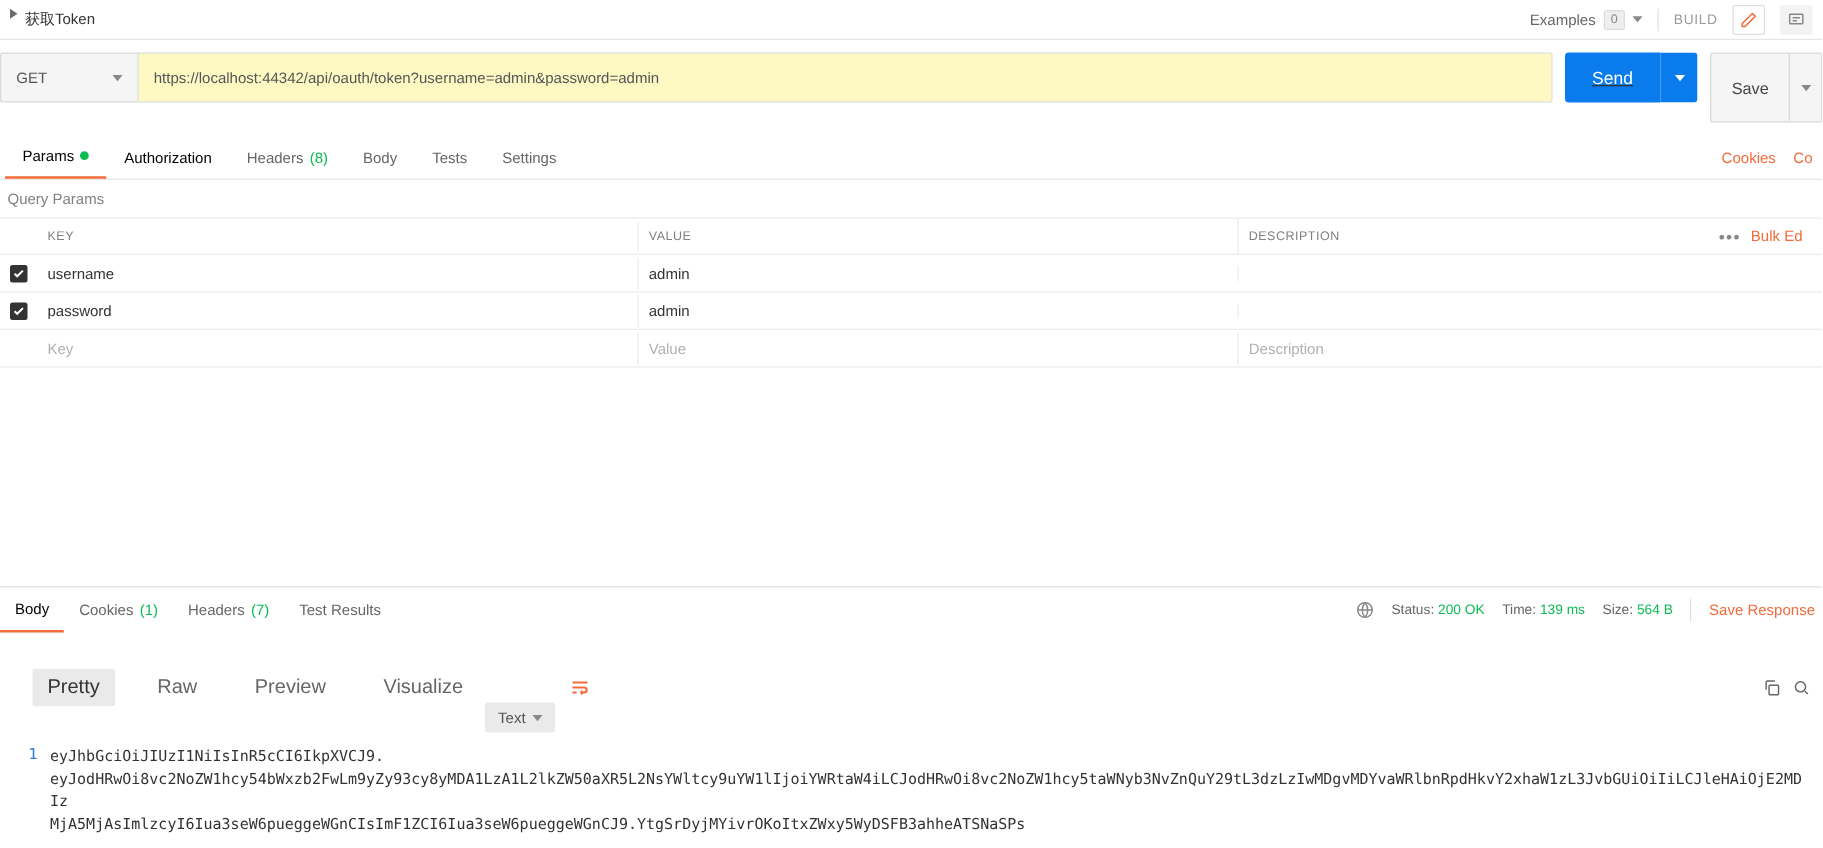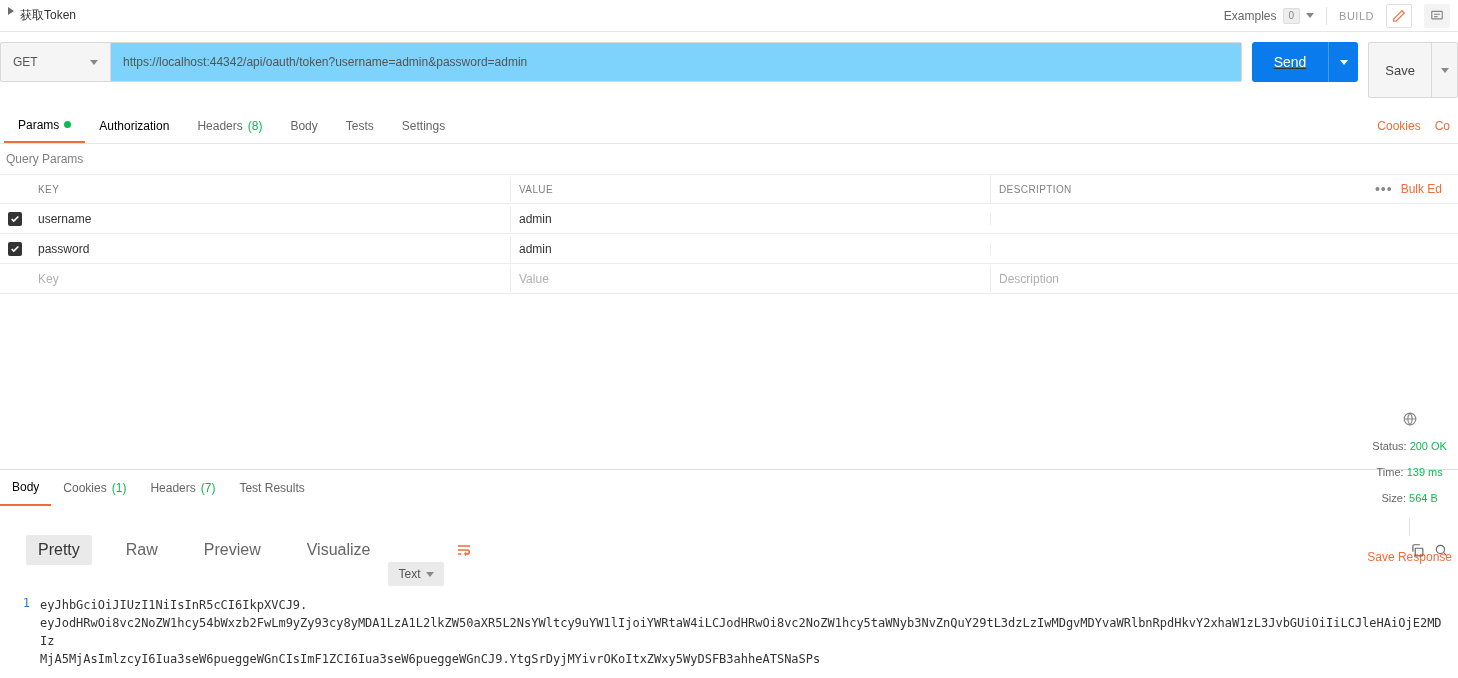--- a/index.html
+++ b/index.html
@@ -17,21 +17,21 @@
 .chevron-down { display: inline-block; width: 0; height: 0; border-left: 4px solid transparent; border-right: 4px solid transparent; border-top: 5px solid #888; }
 .divider-v { width: 1px; height: 18px; background: #e0e0e0; }
 .build-link { color: #999; font-size: 11px; letter-spacing: 0.5px; cursor: pointer; }
 .icon-btn { width: 26px; height: 24px; border: 1px solid #e0e0e0; display: flex; align-items: center; justify-content: center; border-radius: 2px; cursor: pointer; }
 .icon-btn.no-border { border: none; background: #f3f3f3; }
 
 
 .urlbar { display:flex; gap: 10px; padding: 10px 0 10px 0; align-items: stretch; }
 .method-url { flex: 1; display: flex; border: 1px solid #d9d9d9; background: #f5f5f5; border-radius: 2px; height: 40px; }
 .method-select { width: 110px; display: flex; align-items:center; padding: 0 12px; border-right: 1px solid #d9d9d9; justify-content: space-between; color: #555; cursor: pointer; }
-.url-input { flex:1; background:#7dd3fc; border:none; outline:none; padding: 0 12px; font-size: 12px; color: #555; }
+.url-input { flex:1; background:#fef9c3; border:none; outline:none; padding: 0 12px; font-size: 12px; color: #555; }
 .send-group { display:flex; height:40px;text-decoration:underline; }
 .send-btn { background:#097bed; color:#fff; border:none; padding: 0 22px; font-size:14px; border-top-left-radius:3px; border-bottom-left-radius:3px; cursor:pointer; }
 .send-split { width:30px; background:#097bed; display:flex; align-items:center; justify-content:center; border-left:1px solid rgba(255,255,255,0.25); border-top-right-radius:3px; border-bottom-right-radius:3px; cursor:pointer; }
 .send-split .chevron-down { border-top-color:#fff; }
 .save-group { display:flex; height:56px; border:1px solid #d9d9d9; border-radius:2px; background:#f5f5f5; }
 .save-btn { background:none; border:none; padding:0 16px; font-size:13px; color:#444; cursor:pointer; }
 .save-split { width:26px; display:flex; align-items:center; justify-content:center; border-left:1px solid #d9d9d9; cursor:pointer; }
 
 
 .req-tabs { display:flex; align-items:center; border-bottom:1px solid #e6e6e6; padding: 0 4px; height:36px; }
@@ -54,21 +54,21 @@
 .placeholder { color:#b0b0b0; }
 .chk { width:14px; height:14px; background:#333; border-radius:2px; display:flex; align-items:center; justify-content:center; }
 .chk svg { display:block; }
 .dots { color:#888; letter-spacing:1px; cursor:pointer; font-size:14px;}
 
 
 .response { border-top:1px solid #e0e0e0; margin-top:auto; }
 .resp-tabs { display:flex; align-items:center; height:36px; padding:0 0; }
 .resp-tab { padding:0 12px; height:100%; display:flex; align-items:center; gap:5px; color:#666; cursor:pointer; font-size:12px; }
 .resp-tab.active { color:#000; border-bottom:2px solid #f26b3a; }
-.resp-right { margin-left:auto; display:flex; align-items:center; gap:14px; padding-right:6px;flex-direction:column; }
+.resp-right { margin-left:auto; display:flex; align-items:center; gap:14px; padding-right:6px; }
 .globe-icon { color:#888; }
 .meta { font-size:11px; color:#666; }
 .meta .green { color:#0cbb52; }
 .body-toolbar { display:flex; align-items:center; gap:6px; padding:8px 10px; }
 .seg-btn { background:none; border:none; padding:6px 12px; color:#666; cursor:pointer; font-size:16px; border-radius:2px;margin-left:16px; }
 .seg-btn.active { background:#eaeaea; color:#333; }
 .text-select { background:#eaeaea; display:flex; align-items:center; gap:6px; padding:5px 10px; border-radius:2px; color:#555; cursor:pointer;margin-top:48px; }
 .wrap-btn { width:28px; height:26px; display:flex; align-items:center; justify-content:center; cursor:pointer; }
 .body-toolbar-right { margin-left:auto; display:flex; gap:10px; align-items:center; }
 .code-area { display:flex; padding:2px 0 10px 0; font-family:Consolas,Menlo,monospace; font-size:12px; }

